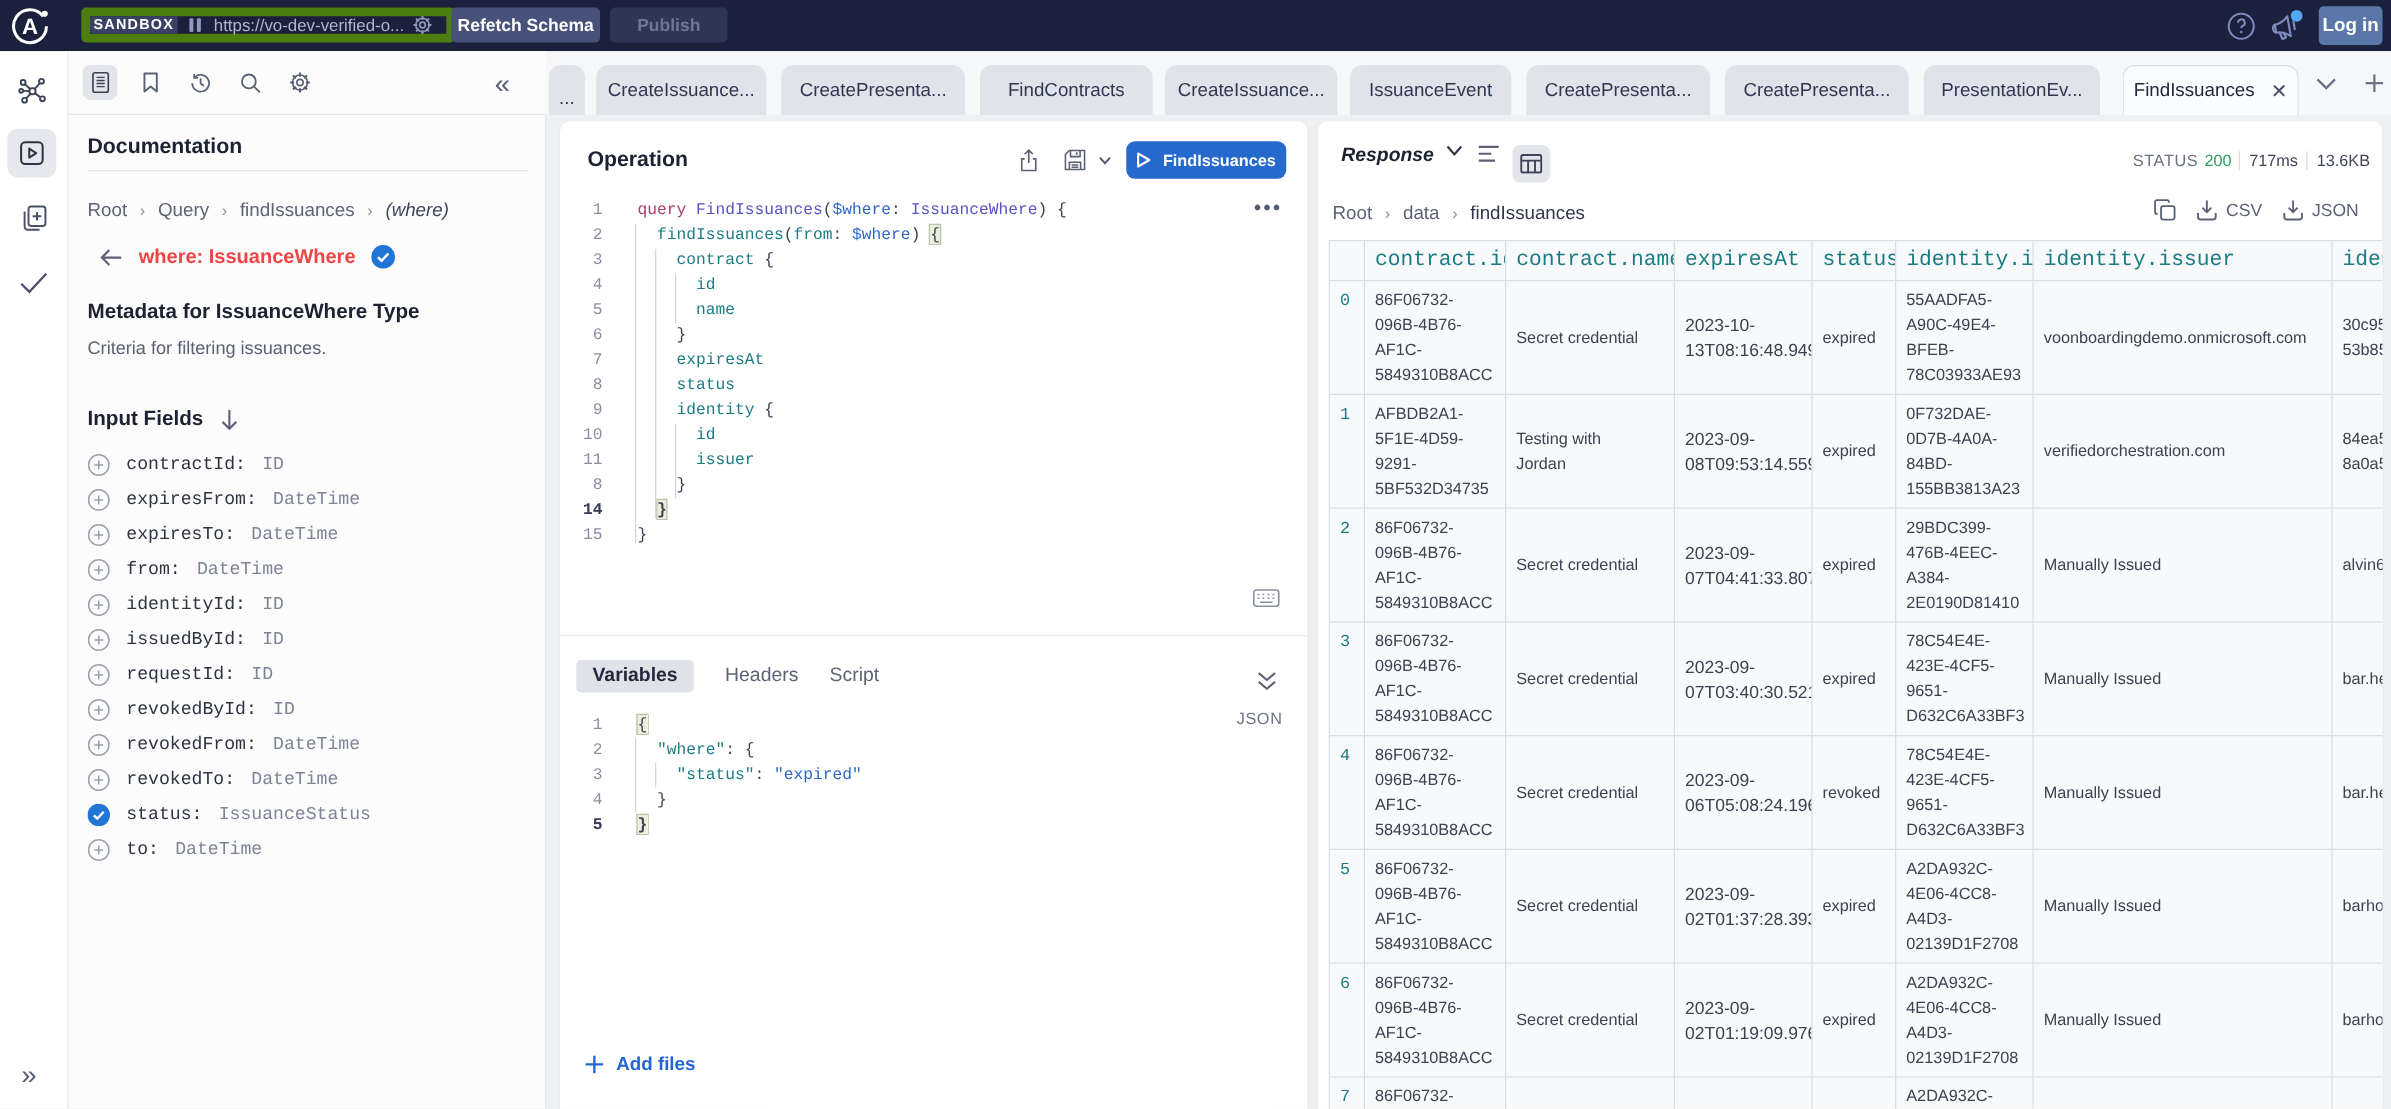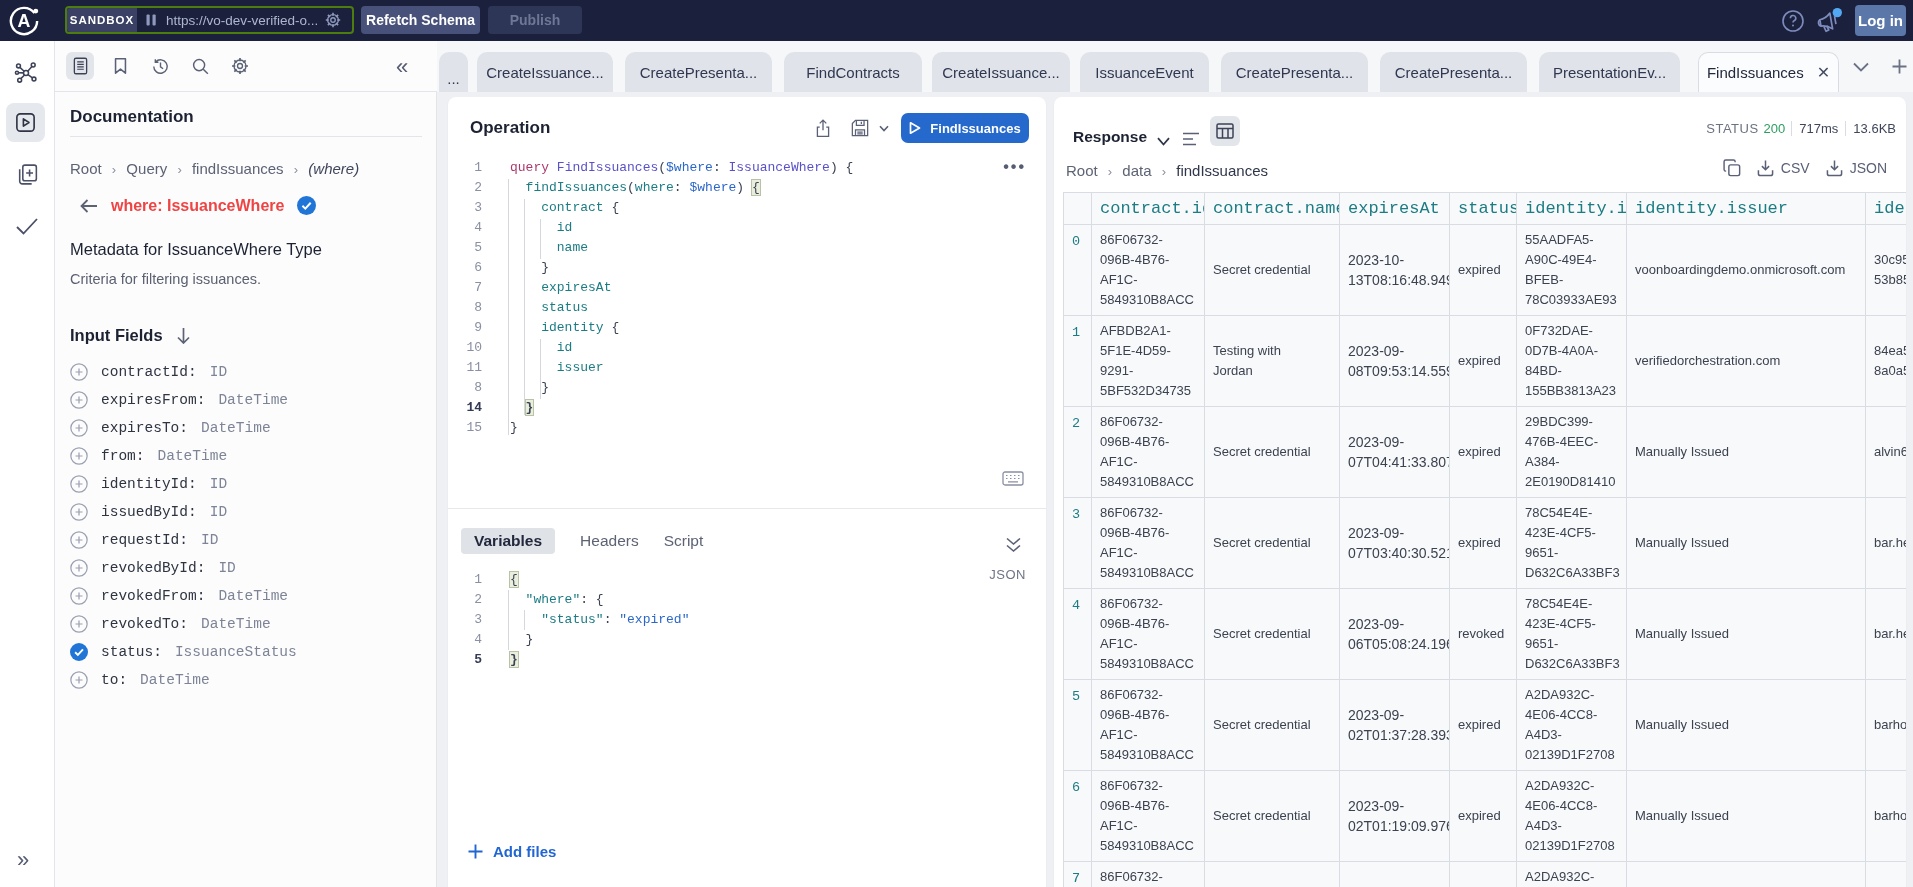--- a/index.html
+++ b/index.html
@@ -5,21 +5,21 @@
 <style>
   * { margin:0; padding:0; box-sizing:border-box; }
   html,body { width:1913px; height:887px; overflow:hidden; }
   body { font-family:"Liberation Sans",sans-serif; background:#eef0f3; position:relative; }
   .abs { position:absolute; }
   svg { display:block; }
 
   
   .topbar { position:absolute; left:0; top:0; width:1913px; height:41px; background:#1b213c; }
   .logo { position:absolute; left:9px; top:6px; width:30px; height:30px; }
-  .urlgroup { position:absolute; left:65px; top:6px; height:28px; border:2px solid #4d7c0f; border-radius:4px; display:flex; align-items:stretch; }
+  .urlgroup { position:absolute; left:65px; top:6px; height:28px; border:7px solid #4d7c0f; border-radius:4px; display:flex; align-items:stretch; }
   .sandboxchip { background:#3a4164; color:#fff; font-size:11.5px; font-weight:bold; letter-spacing:1px; display:flex; align-items:center; justify-content:center; width:70px; border-radius:3px 0 0 3px; }
   .urlbody { display:flex; align-items:center; padding:0 2px 0 9px; width:215px; }
   .urltext { color:#aeb6cf; font-size:13.5px; width:158px; margin-left:9px; white-space:nowrap; overflow:hidden; }
   .tb-btn { position:absolute; top:6px; height:28px; border-radius:4px; font-size:14.5px; font-weight:bold; display:flex; align-items:center; justify-content:center; }
   .refetch { left:361px; width:119px; background:#475179; color:#fff; font-size:14px; }
   .publish { left:488px; width:94px; background:#2e3657; color:#6e7795; font-size:14px; }
   .login { left:1855px; top:5px; width:51px; height:31px; background:#5b76a8; color:#fff; font-size:15px; }
   .tb-ico { position:absolute; top:9px; color:#7e8cbd; }
 
   
@@ -43,21 +43,21 @@
   
   .docpanel { position:absolute; left:55px; top:92px; width:382px; height:795px; background:#fcfcfd; border-right:1px solid #e3e5ea; }
   .doc-h1 { position:absolute; left:15px; top:15px; font-size:17px; font-weight:bold; color:#1c2232; }
   .doc-hr { position:absolute; left:15px; top:44px; width:352px; height:1px; background:#e3e5ea; }
   .crumbs { position:absolute; left:15px; top:68px; font-size:15px; color:#5d6374; }
   .crumbs .sep { color:#8a90a0; padding:0 6px; font-size:13px; }
   .crumbs .it { font-style:italic; color:#40465a; }
   .whererow { position:absolute; left:25px; top:104px; display:flex; align-items:center; gap:13px; }
   .backarr { color:#5d6374; }
   .wheretxt { font-size:16px; font-weight:bold; color:#ef4444; }
-  .meta-h { position:absolute; left:15px; top:148px; font-size:16.5px; font-weight:normal; color:#1c2232; }
+  .meta-h { position:absolute; left:15px; top:148px; font-size:16.5px; font-weight:bold; color:#1c2232; }
   .meta-p { position:absolute; left:15px; top:179px; font-size:14.5px; color:#5b6170; }
   .if-h { position:absolute; left:15px; top:234px; font-size:16.5px; font-weight:bold; color:#1c2232; display:flex; gap:14px; align-items:center; }
   .fields { position:absolute; left:15px; top:266px; }
   .frow { height:28px; display:flex; align-items:center; gap:13px; }
   .frow .fi { color:#878da0; }
   .fname { font-family:"Liberation Mono",monospace; font-size:14.5px; color:#2e3440; }
   .ftype { font-family:"Liberation Mono",monospace; font-size:14.5px; color:#7d8496; }
   .expand { position:absolute; left:17px; top:806px; color:#565d72; font-size:22px; }
 
   
@@ -87,21 +87,21 @@
   .opdivider { position:absolute; left:0; top:411px; width:100%; height:1px; background:#e6e8ec; }
 
   
   .vtabs { position:absolute; left:13px; top:431px; display:flex; align-items:center; gap:25px; font-size:15.5px; color:#5d6374; }
   .vtab-on { background:#dfe2e7; border-radius:4px; padding:4px 13px; font-weight:bold; color:#23293c; }
   .chev2 { position:absolute; right:24px; top:440px; color:#5a6175; }
   .jsonlbl { position:absolute; right:20px; top:470px; font-size:13px; color:#6e7487; letter-spacing:.5px; }
   .addfiles { position:absolute; left:20px; top:746px; display:flex; align-items:center; gap:10px; color:#2266d2; font-size:15px; font-weight:bold; }
 
   
-  .r-h { position:absolute; left:19px; top:19px; display:flex; align-items:flex-end; gap:10px; }
+  .r-h { position:absolute; left:19px; top:19px; display:flex; align-items:flex-start; gap:10px;font-style:italic; }
   .r-title { font-size:15.5px; font-weight:bold; color:#1c2232; }
   .r-meta { position:absolute; right:10px; top:24px; display:flex; align-items:center; font-size:13px; color:#6b7280; }
   .r-meta .v { border-left:1px solid #d9dde3; padding:0 7px; color:#40465a; }
   .status-l { letter-spacing:.5px; color:#6b7280; padding-right:5px; }
   .s200 { color:#2d9e5f; padding-right:6px; }
   .r-crumbs { position:absolute; left:12px; top:65px; font-size:15px; color:#5d6374; }
   .r-crumbs b { color:#30364a; font-weight:normal; }
   .r-actions { position:absolute; right:19px; top:62px; display:flex; align-items:center; gap:16px; color:#5a6175; font-size:14px; }
   .r-actions .a { display:flex; align-items:center; gap:7px; }
 
@@ -379,21 +379,21 @@
     <div class="runbtn">
       <svg width="12" height="14" viewBox="0 0 12 14" fill="none" stroke="#fff" stroke-width="1.7" stroke-linejoin="round">
           <path d="M1.5 1.8 L10.5 7 L1.5 12.2 Z"></path>
         </svg>
       FindIssuances
     </div>
   </div>
   <div class="dots">•••</div>
   <div class="abs code" style="left:0;top:61px;">
     <div class="cl"><span class="ln">1</span><span class="cc"><span class="k">query</span> <span class="op-name">FindIssuances</span><span class="pun">(</span><span class="vbl">$where</span><span class="pun">:</span> <span class="op-name">IssuanceWhere</span><span class="pun">) {</span></span></div>
-    <div class="cl"><span class="ln">2</span><span class="cc">  <span class="fld">findIssuances</span><span class="pun">(</span><span class="fld">where</span><span class="pun">:</span> <span class="vbl">$where</span><span class="pun">)</span> <span class="pun hl">{</span></span></div>
+    <div class="cl"><span class="ln">2</span><span class="cc">  <span class="fld">findIssuances</span><span class="pun">(</span><span class="fld">from</span><span class="pun">:</span> <span class="vbl">$where</span><span class="pun">)</span> <span class="pun hl">{</span></span></div>
     <div class="cl"><span class="ln">3</span><span class="cc">    <span class="fld">contract</span> <span class="pun">{</span></span></div>
     <div class="cl"><span class="ln">4</span><span class="cc">      <span class="fld">id</span></span></div>
     <div class="cl"><span class="ln">5</span><span class="cc">      <span class="fld">name</span></span></div>
     <div class="cl"><span class="ln">6</span><span class="cc">    <span class="pun">}</span></span></div>
     <div class="cl"><span class="ln">7</span><span class="cc">    <span class="fld">expiresAt</span></span></div>
     <div class="cl"><span class="ln">8</span><span class="cc">    <span class="fld">status</span></span></div>
     <div class="cl"><span class="ln">9</span><span class="cc">    <span class="fld">identity</span> <span class="pun">{</span></span></div>
     <div class="cl"><span class="ln">10</span><span class="cc">      <span class="fld">id</span></span></div>
     <div class="cl"><span class="ln">11</span><span class="cc">      <span class="fld">issuer</span></span></div>
     <div class="cl"><span class="ln">8</span><span class="cc">    <span class="pun">}</span></span></div>

